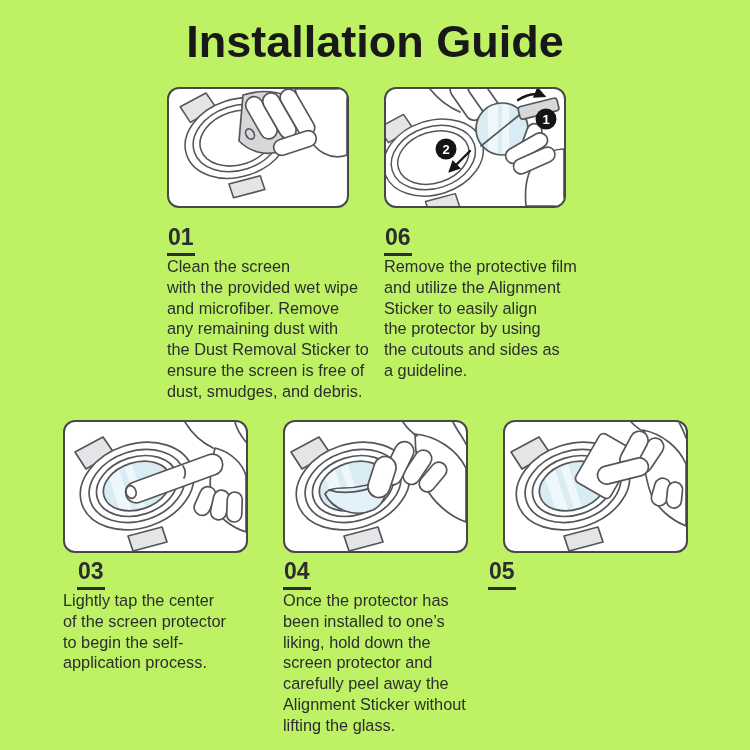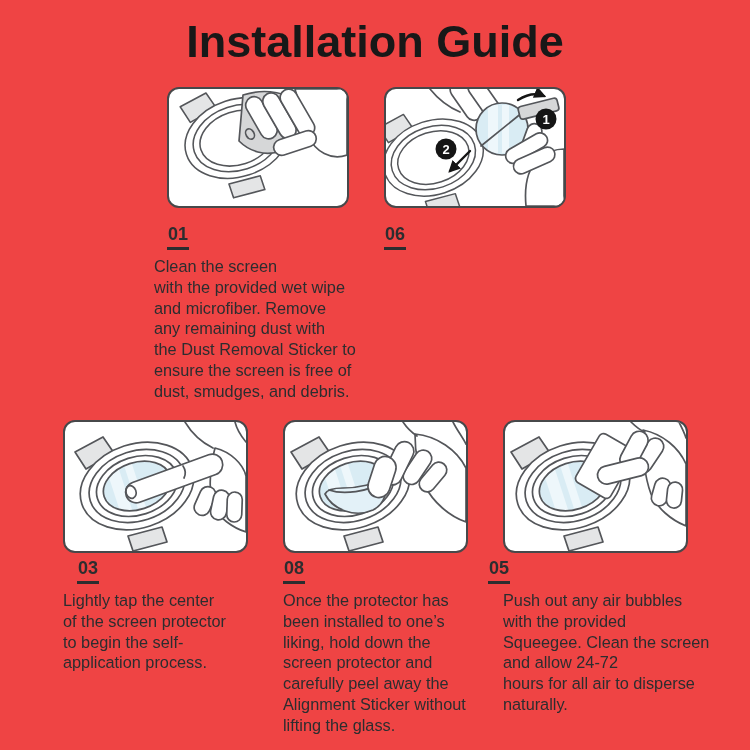--- a/index.html
+++ b/index.html
@@ -1,32 +1,32 @@
 <!DOCTYPE html>
 <html style="--title_ink: #181818; --ink: #2c2d2f; --panel_border: #47484a; --outline: #54565a; --light_gray: #e4e5e6; --cloth: #d6d7d8; --glass: #d9ecf4; --glass2: #e3f1f8; --stripe: #eef7fb; --badge: #151515;"><head>
 <meta charset="utf-8">
 <style>
   html,body { margin:0; padding:0; background:#fff; }
   .page {
-    position:relative; width:750px; height:750px; background:#ef4444;
+    position:relative; width:750px; height:750px; background:#bef264;
     font-family:"Liberation Sans", sans-serif; overflow:hidden;
   }
   .title {
     position:absolute; left:0; right:0; top:16px; margin:0;
     text-align:center; font-size:45px; font-weight:700;
     color:var(--title_ink,#181818); letter-spacing:0;
   }
   .panel {
     position:absolute; box-sizing:border-box; background:#fff;
     border:2px solid var(--panel_border,#47484a); border-radius:12px;
     overflow:hidden;
   }
   .panel svg { display:block; width:100%; height:100%; }
   .step-label {
-    position:absolute; font-size:18px; font-weight:700;
+    position:absolute; font-size:23px; font-weight:700;
     color:var(--ink,#232323);
   }
   .step-label span {
     display:inline-block; border-bottom:3px solid var(--ink,#232323);
     padding:0 1px 2px 1px;
   }
   .step-text {
     position:absolute; margin:0; width:215px;
     font-size:16.3px; line-height:20.8px; color:var(--ink,#2c2d2f);
     white-space:pre-line;
@@ -188,41 +188,41 @@
         <rect class="shape" x="148" y="56" width="16" height="28" rx="8" transform="rotate(16 156 70)"></rect>
         <rect class="shape" x="162" y="60" width="15" height="26" rx="7.5" transform="rotate(6 169 73)"></rect>
         <rect class="shape" x="92" y="40" width="52" height="18" rx="9" transform="rotate(-14 118 49)"></rect>
       </g>
     </svg>
   </div>
 
   <div class="step-label" style="left:167px;top:224px"><span>01</span></div>
   <div class="step-label" style="left:384px;top:224px"><span>06</span></div>
   <div class="step-label" style="left:77px;top:558px"><span>03</span></div>
-  <div class="step-label" style="left:283px;top:558px"><span>08</span></div>
+  <div class="step-label" style="left:283px;top:558px"><span>04</span></div>
   <div class="step-label" style="left:488px;top:558px"><span>05</span></div>
 
-  <p class="step-text" style="left:154px;top:256px">Clean the screen
+  <p class="step-text" style="left:167px;top:256px">Clean the screen
 with the provided wet wipe
 and microfiber. Remove
 any remaining dust with
 the Dust Removal Sticker to
 ensure the screen is free of
 dust, smudges, and debris.</p>
+  <p class="step-text" style="left:384px;top:256px">Remove the protective film
+and utilize the Alignment
+Sticker to easily align
+the protector by using
+the cutouts and sides as
+a guideline.</p>
   <p class="step-text" style="left:63px;top:590px">Lightly tap the center
 of the screen protector
 to begin the self-
 application process.</p>
   <p class="step-text" style="left:283px;top:590px">Once the protector has
 been installed to one’s
 liking, hold down the
 screen protector and
 carefully peel away the
 Alignment Sticker without
 lifting the glass.</p>
-  <p class="step-text" style="left:503px;top:590px">Push out any air bubbles
-with the provided
-Squeegee. Clean the screen
-and allow 24-72
-hours for all air to disperse
-naturally.</p>
 
 </div>
 
 </body></html>

